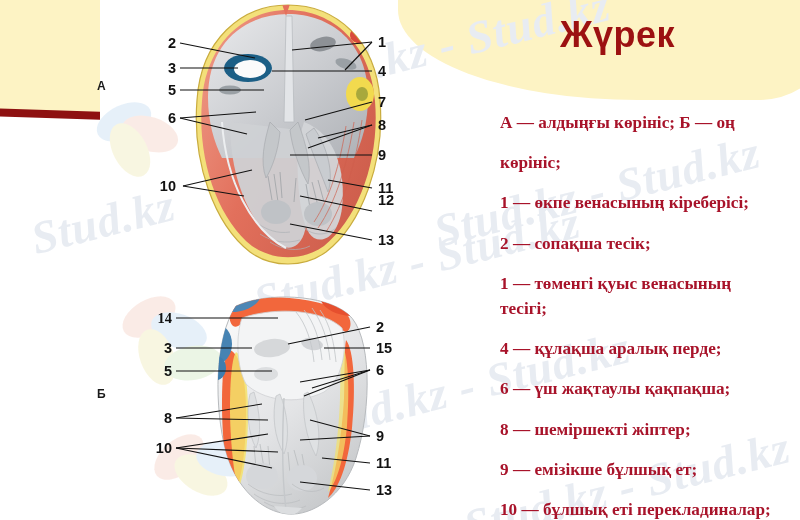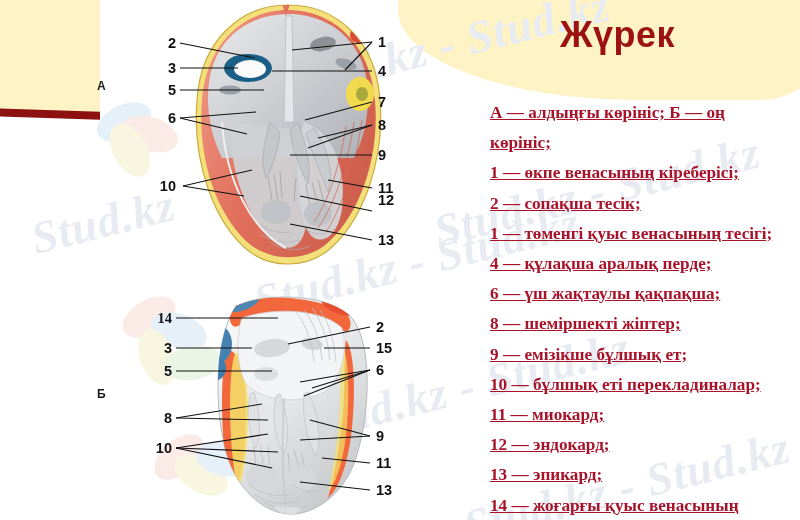--- a/index.html
+++ b/index.html
@@ -52,21 +52,21 @@
     font-family:"Liberation Sans", sans-serif;letter-spacing:.5px;
   }
 
   
   #legend{
     position:absolute;left:485px;top:95px;width:310px;
     font-family:"Liberation Serif", serif;
     font-size:17.2px;font-weight:700;color:#a8132a;
     line-height:25.2px;
   }
-  #legend div{margin:5px;text-decoration:underline;}
+  #legend div{margin:15px;}
 
   
   .panel-letter{
     position:absolute;font-size:12px;font-weight:700;color:#1a1a1a;
     font-family:"Liberation Sans", sans-serif;
   }
 
   
   .callout{
     position:absolute;font-size:14.5px;font-weight:700;color:#111;

